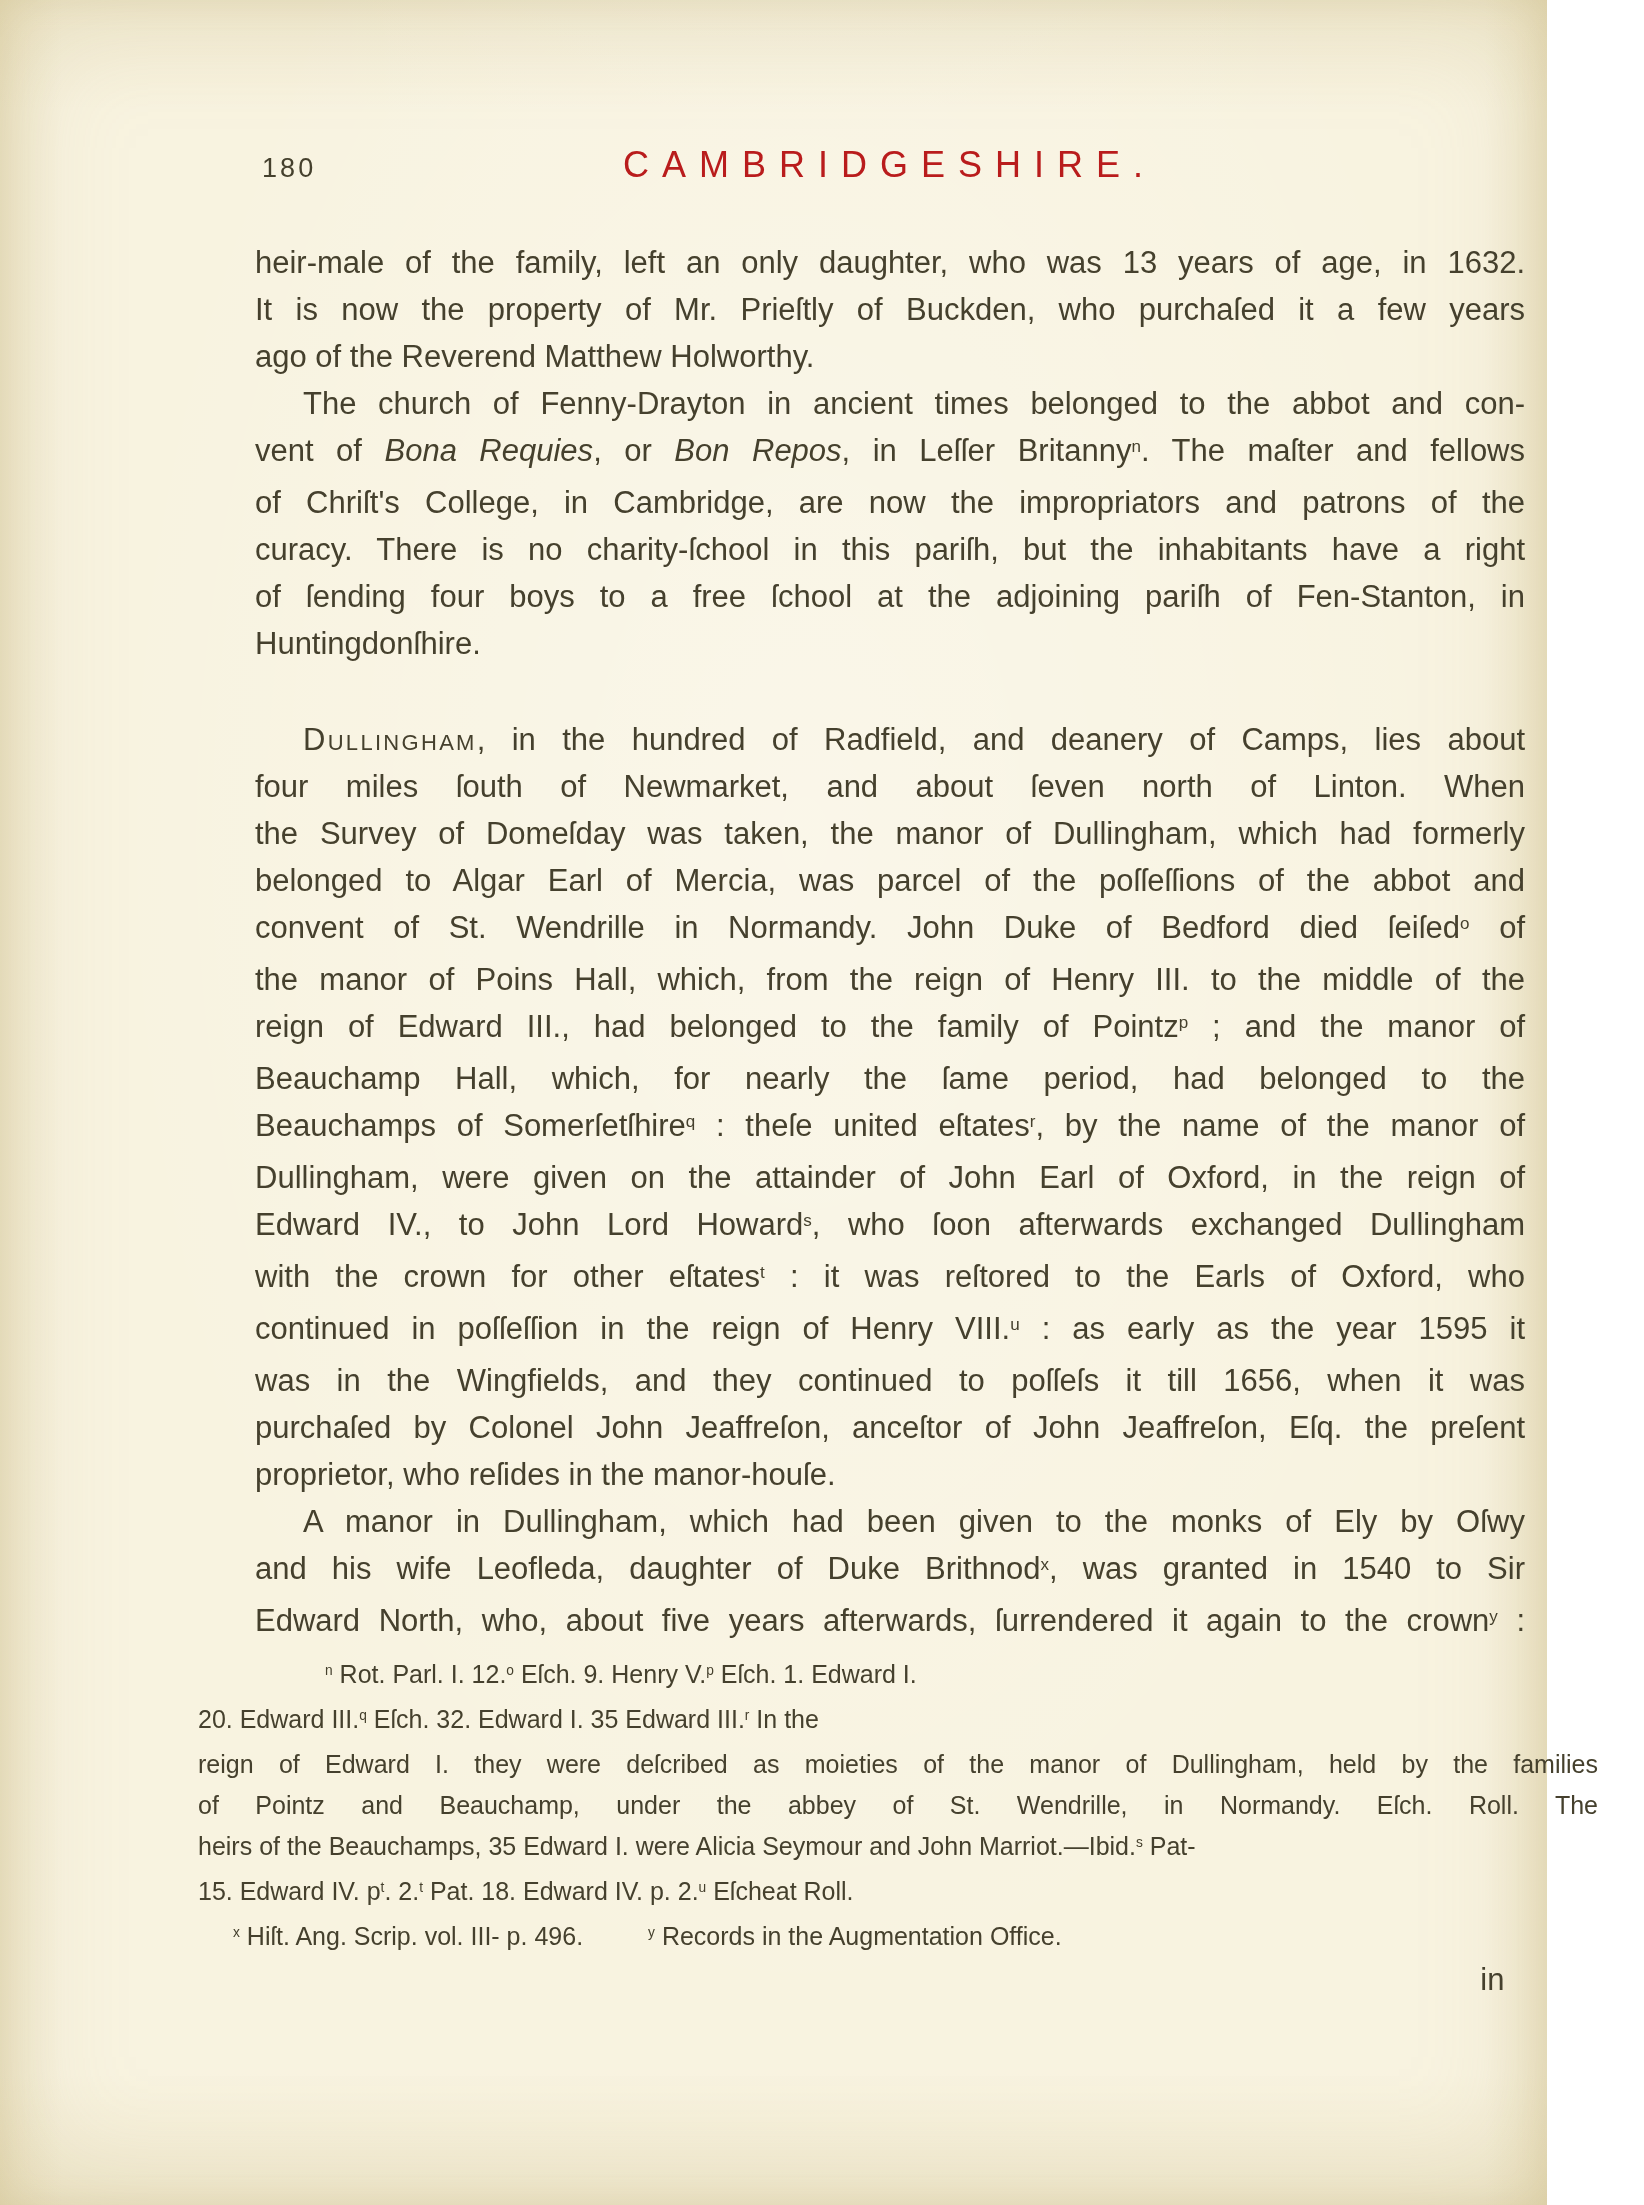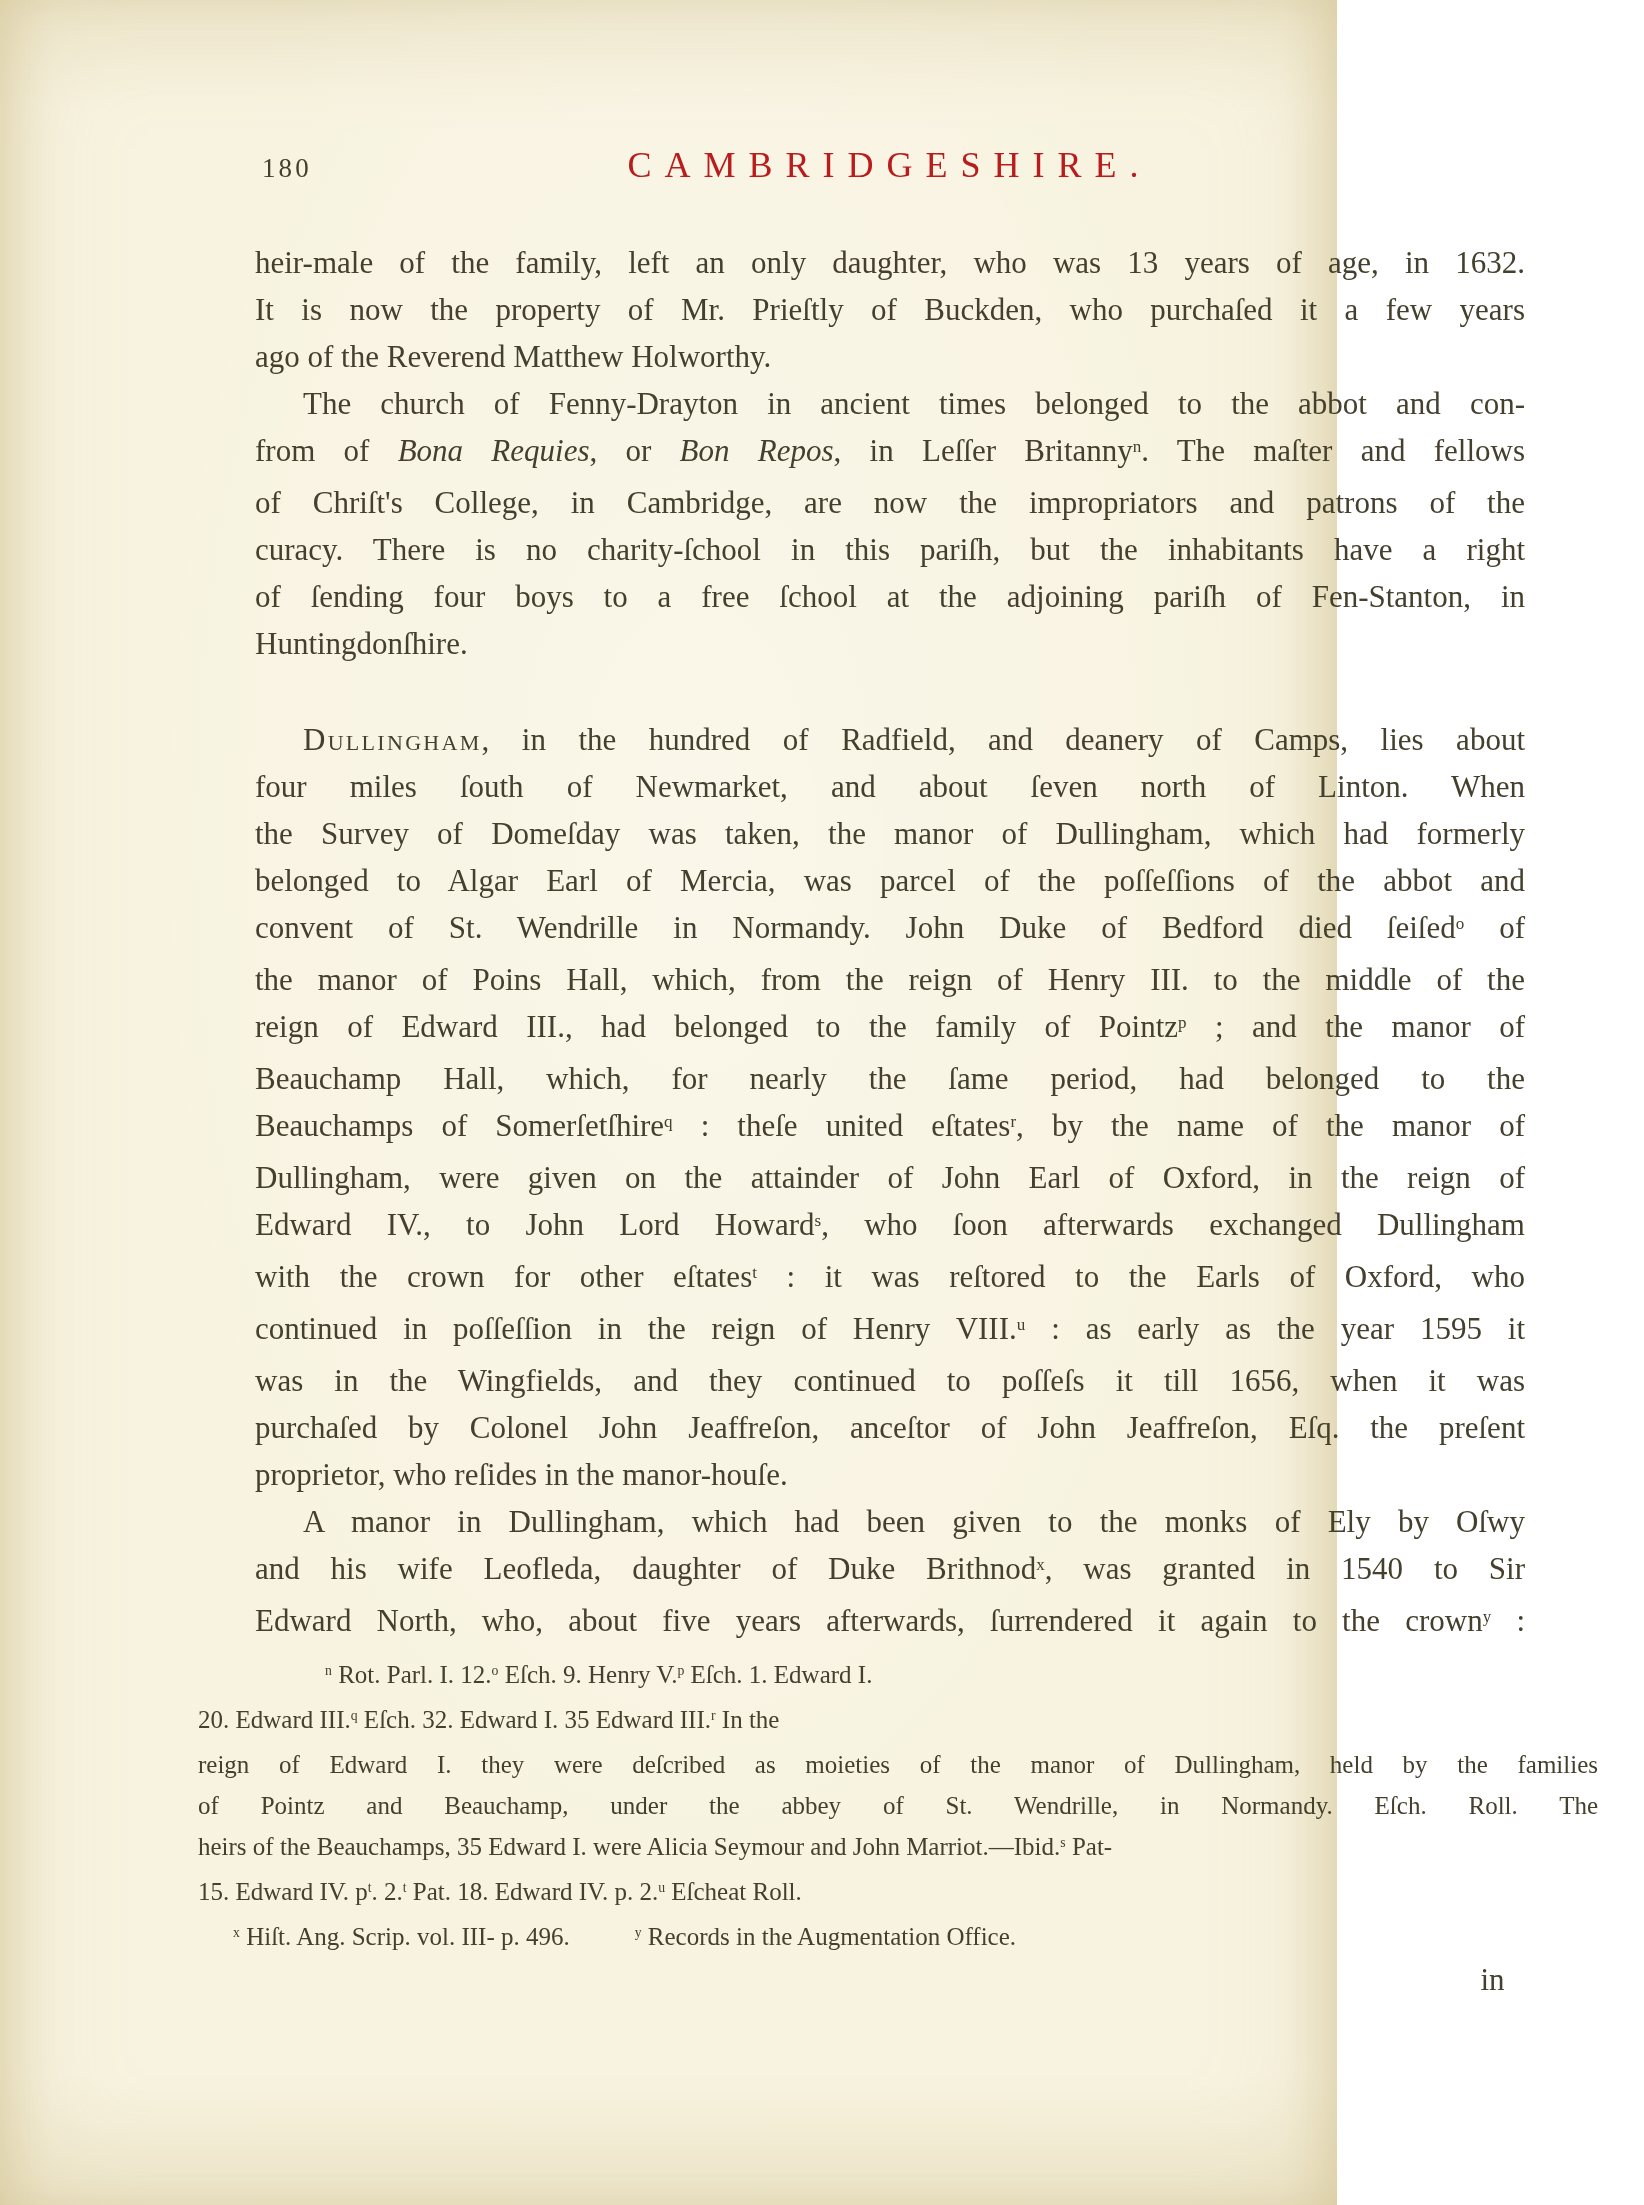--- a/index.html
+++ b/index.html
@@ -1,21 +1,21 @@
 <!DOCTYPE html>
 <html style="--paper: #f8f3e0; --ink: #45402d;font-size:12.3px"><head>
 <meta charset="utf-8">
 <style>
   html,body{margin:0;padding:0;}
   body{width:1645px;height:2205px;overflow:hidden;}
   .sheet{
-    position:relative;width:1337px;height:2205px;
+    position:relative;width:1547px;height:2205px;
     background:var(--paper,#f8f3e0);
     box-shadow:inset 0 0 123px rgba(184,164,106,0.28), inset 0 0 31px rgba(184,164,106,0.18);
-    font-family:Liberation Serif, serif;
+    font-family:Liberation Sans, sans-serif;
     color:var(--ink,#44402d);
   }
   .texture{
     position:absolute;inset:0;pointer-events:none;
     background:
       radial-gradient(ellipse at 52% 38%, rgba(255,255,255,0.30), rgba(255,255,255,0) 62%),
       linear-gradient(90deg, rgba(205,186,128,0.20) 0%, rgba(205,186,128,0) 4%, rgba(205,186,128,0) 96%, rgba(205,186,128,0.22) 100%),
       linear-gradient(180deg, rgba(205,186,128,0.12) 0%, rgba(205,186,128,0) 5%, rgba(205,186,128,0) 94%, rgba(205,186,128,0.16) 100%);
   }
   .pagenum{
@@ -62,21 +62,21 @@
   <div class="runtitle">CAMBRIDGESHIRE.</div>
 
   <div class="bodytext">
       <div class="para">
         <div class="bline"><span>heir-male of the family, left an only daughter, who was 13 years of age, in 1632.</span></div>
         <div class="bline"><span>It is now the property of Mr. Prieſtly of Buckden, who purchaſed it a few years</span></div>
         <div class="bline lastline"><span>ago of the Reverend Matthew Holworthy.</span></div>
       </div>
       <div class="para">
         <div class="bline indent"><span>The church of Fenny-Drayton in ancient times belonged to the abbot and con-</span></div>
-        <div class="bline"><span>from of </span><span class="it">Bona Requies</span><span>, or </span><span class="it">Bon Repos</span><span>, in Leſſer Britanny</span><span class="sup">n</span><span>.  The maſter and fellows</span></div>
+        <div class="bline"><span>vent of </span><span class="it">Bona Requies</span><span>, or </span><span class="it">Bon Repos</span><span>, in Leſſer Britanny</span><span class="sup">n</span><span>.  The maſter and fellows</span></div>
         <div class="bline"><span>of Chriſt's College, in Cambridge, are now the impropriators and patrons of the</span></div>
         <div class="bline"><span>curacy.  There is no charity-ſchool in this pariſh, but the inhabitants have a right</span></div>
         <div class="bline"><span>of ſending four boys to a free ſchool at the adjoining pariſh of Fen-Stanton, in</span></div>
         <div class="bline lastline"><span>Huntingdonſhire.</span></div>
       </div>
       <div class="para gap">
         <div class="bline indent"><span class="sc">Dullingham</span><span>, in the hundred of Radfield, and deanery of Camps, lies about</span></div>
         <div class="bline"><span>four miles ſouth of Newmarket, and about ſeven north of Linton.  When</span></div>
         <div class="bline"><span>the Survey of Domeſday was taken, the manor of Dullingham, which had formerly</span></div>
         <div class="bline"><span>belonged to Algar Earl of Mercia, was parcel of the poſſeſſions of the abbot and</span></div>

